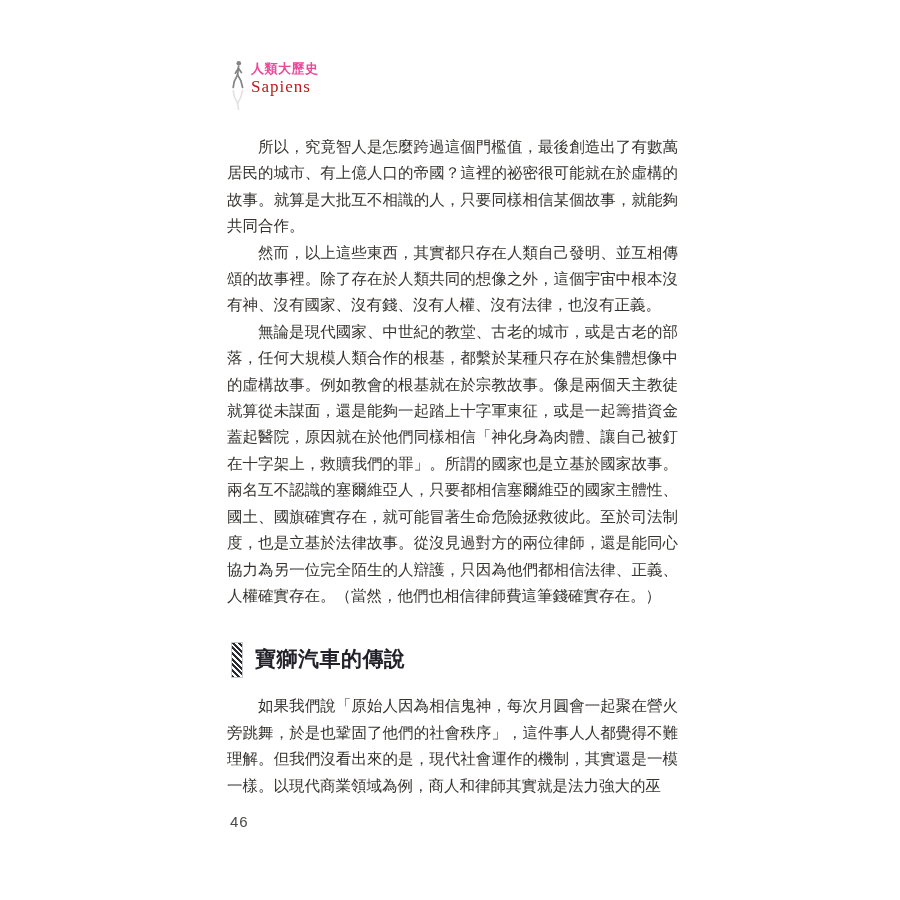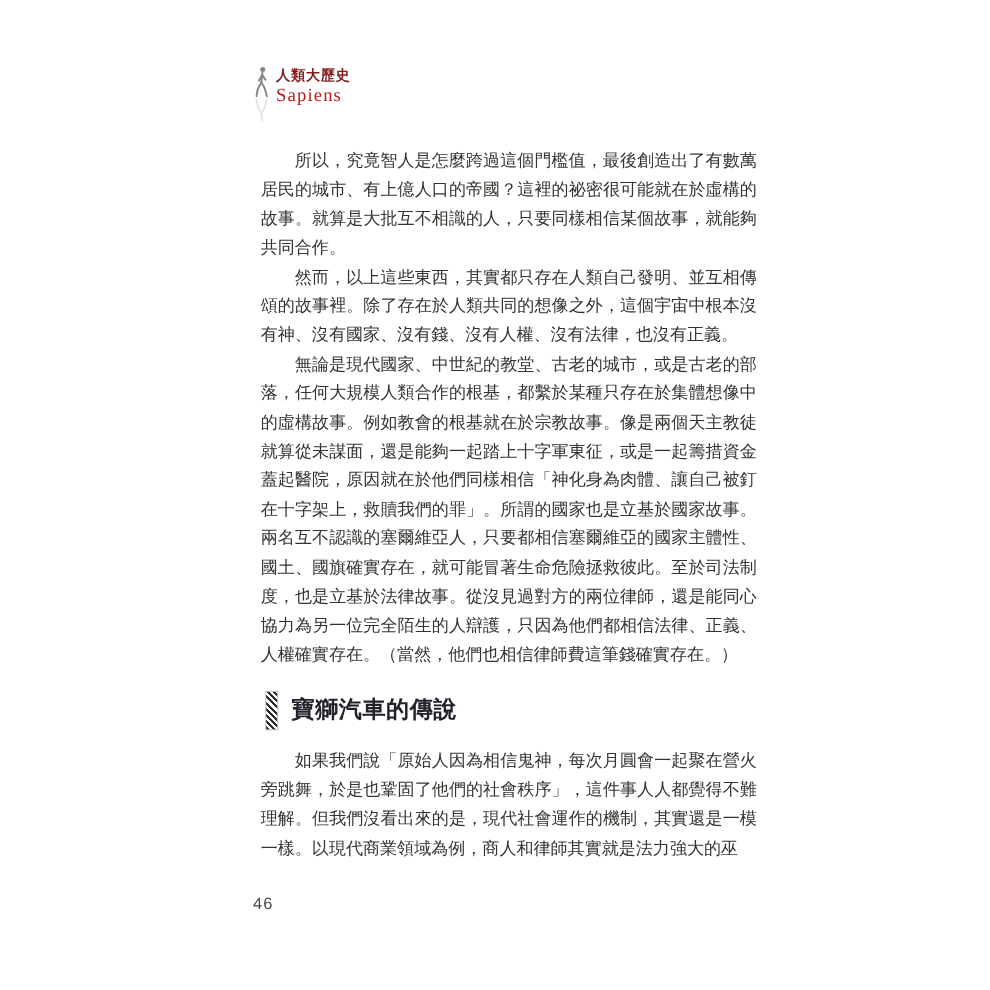--- a/index.html
+++ b/index.html
@@ -34,52 +34,52 @@
   .logo-figure .reflection {
     transform: scaleY(-1);
     opacity: 0.22;
     margin-top: -2px;
   }
   .logo-textcol { display: flex; flex-direction: column; }
   .logo-title {
     font-size: 13px;
     font-weight: bold;
     letter-spacing: 0.5px;
-    color: #7f1d1d;
+    color: #ec4899;
     line-height: 17px;
   }
   .logo-subtitle {
     font-size: 17px;
     color: #b91c1c;
     letter-spacing: 1px;
     line-height: 20px;
   }
 
   
   .body-text {
     position: absolute;
-    left: 237px;
+    left: 227px;
     top: 134px;
     width: 451px;
     font-size: 15.5px;
     line-height: 26.4px;
     text-align: justify;
     color: #36332f;
   }
   .body-text p {
     margin: 0;
     text-indent: 2em;
   }
 
   
   .section-heading {
     display: flex;
     align-items: center;
     gap: 13px;
-    margin: 19px 0 16px 5px;
+    margin: 33px 0 16px 5px;
     height: 35px;
     font-size: 21px;
     font-weight: bold;
     color: #23222b;
     line-height: 35px;
     letter-spacing: 0.5px;
     text-indent: 0;
   }
   .heading-bar {
     display: inline-block;

